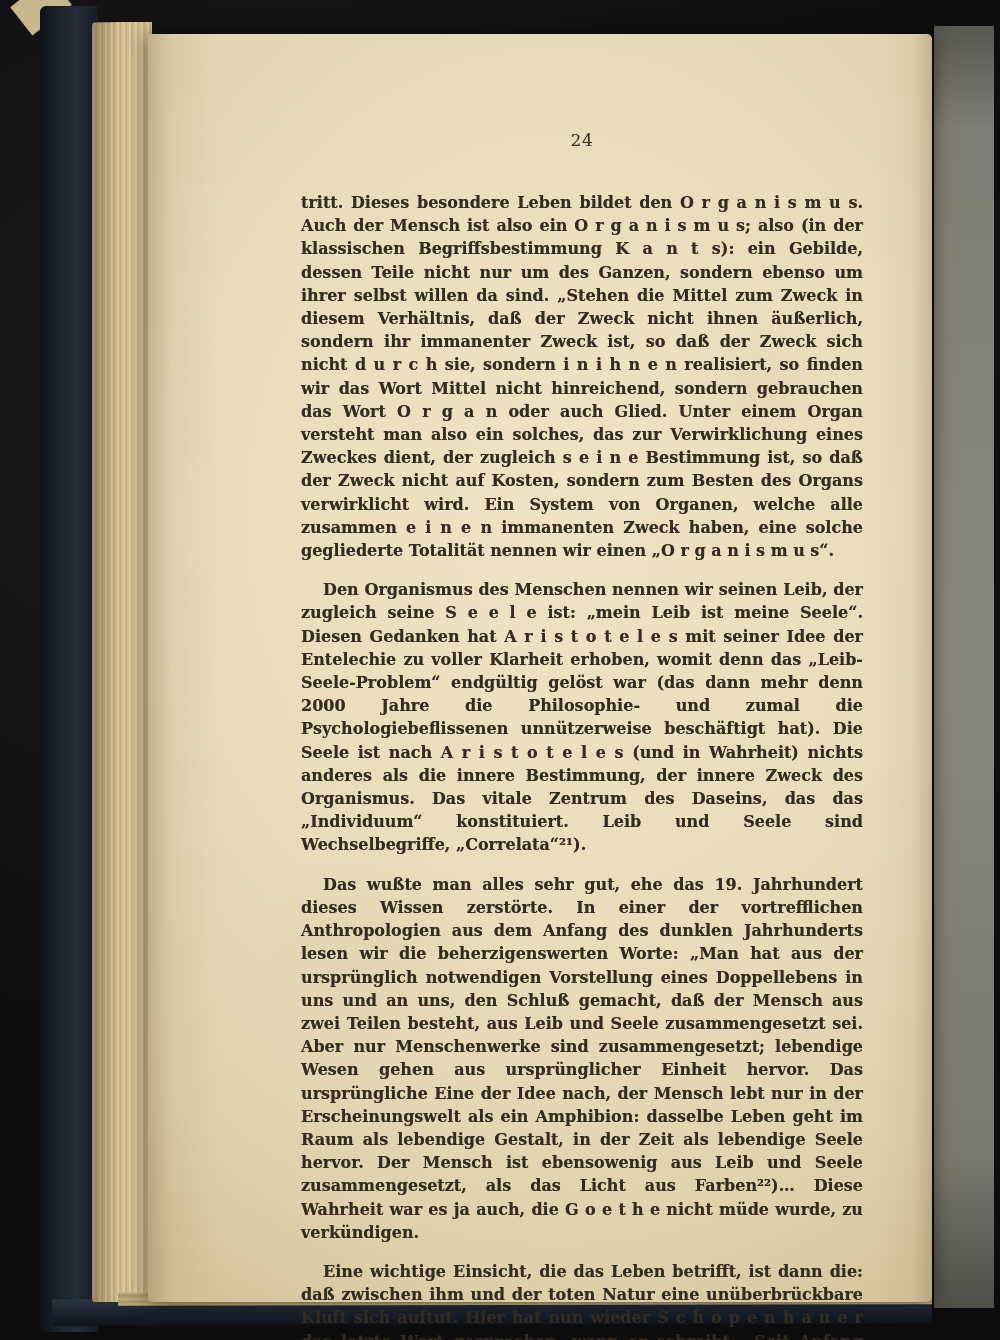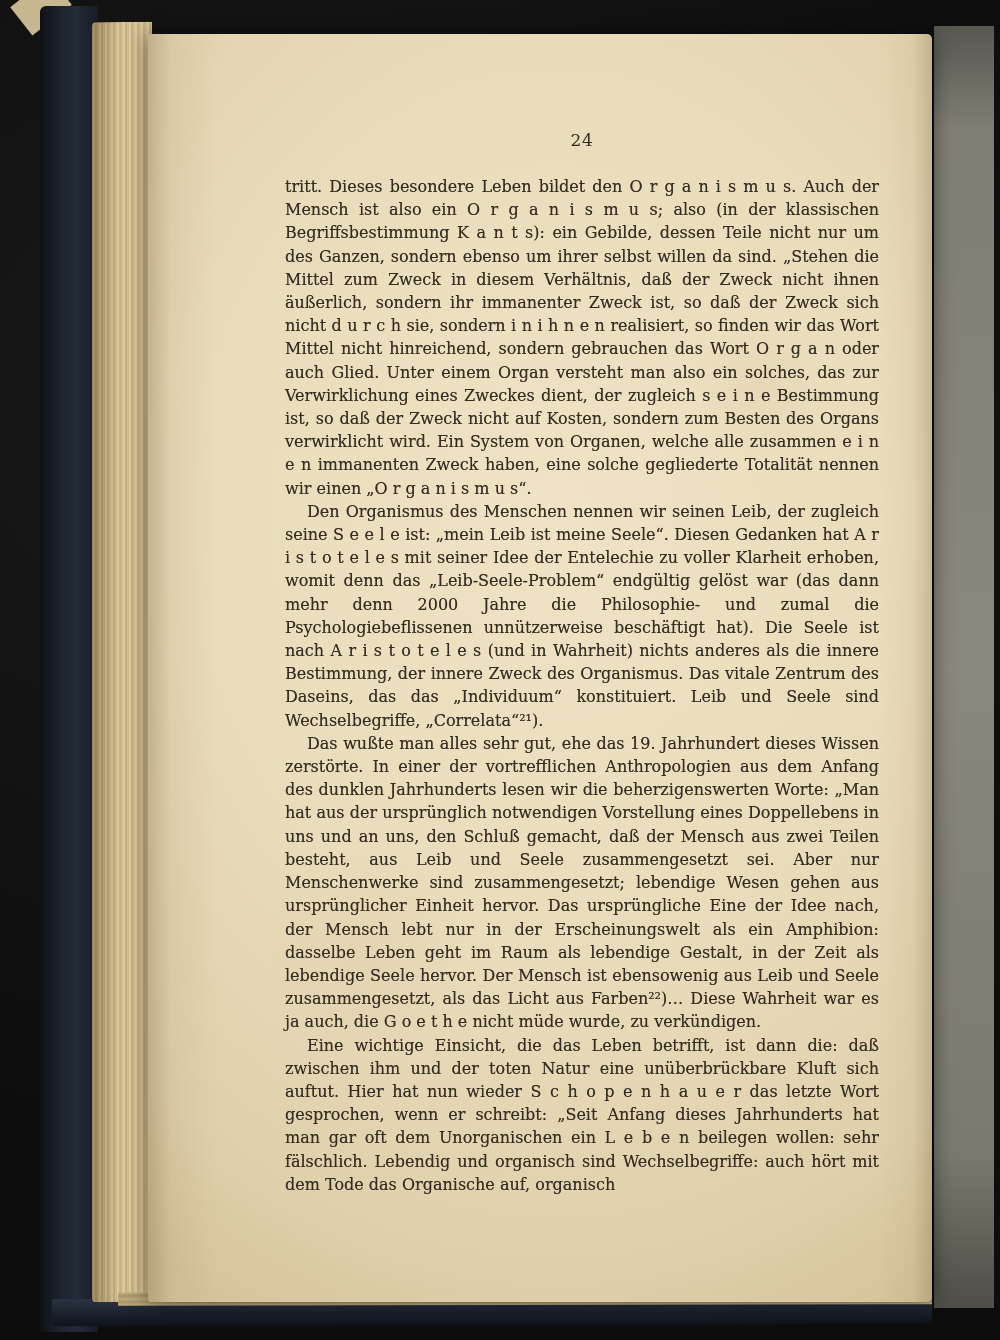--- a/index.html
+++ b/index.html
@@ -58,21 +58,21 @@
   .page-number {
     position: absolute; left: 137px; top: 96px; width: 594px;
     text-align: center; font-size: 17px; letter-spacing: 0.6px;
     color: #332c22;
   }
   .text-block {
     position: absolute; left: 137px; top: 141px; width: 594px;
     font-size: 16px; line-height: 23.2px; color: #332c22;
     text-align: justify; text-shadow: 0 0 0.5px rgba(51,44,34,0.55);
   }
-  .text-block p { margin: 0; }
+  .text-block p { margin: 16px; font-weight: bold; }
   .text-block p + p { text-indent: 22px; }
 </style>
 </head>
 <body>
 
 <div class="scene">
   <div class="corner-peek"></div>
   <div class="cover-spine"></div>
   <div class="cover-bottom"></div>
   <div class="page-stack"></div>

